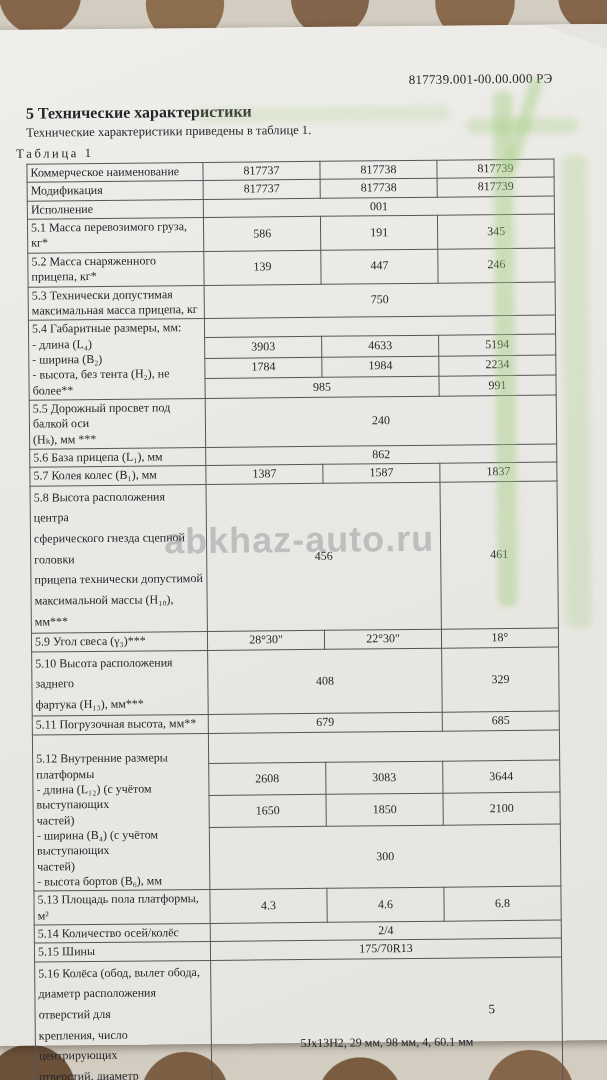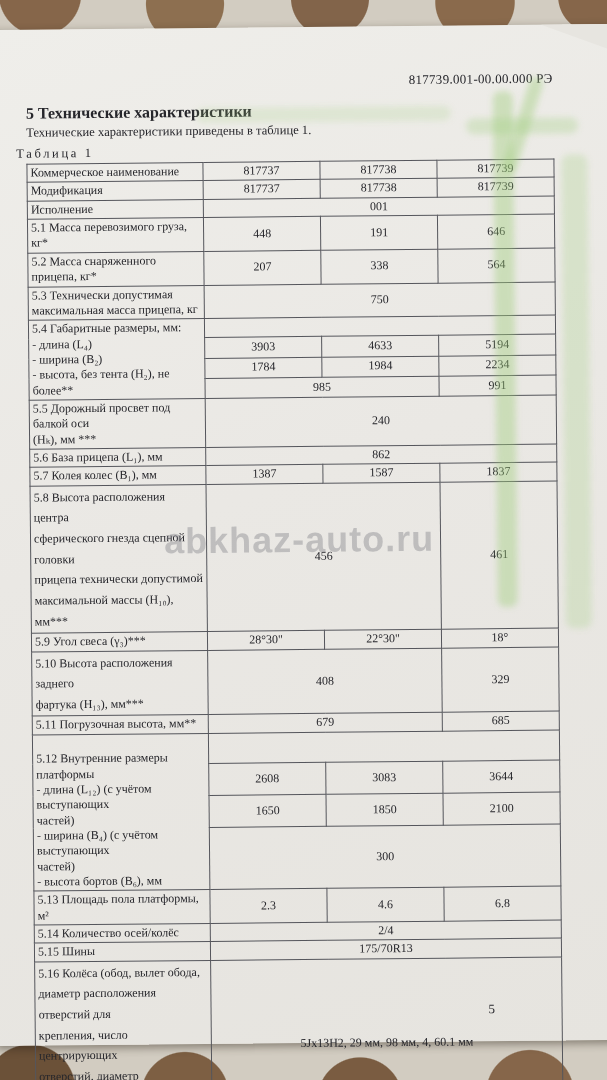--- a/index.html
+++ b/index.html
@@ -108,29 +108,29 @@
             <td class="val">817737</td>
             <td class="val">817738</td>
             <td class="val">817739</td>
           </tr>
           <tr>
             <td class="lbl">Исполнение</td>
             <td colspan="3" class="val">001</td>
           </tr>
           <tr>
             <td class="lbl">5.1 Масса перевозимого груза, кг*</td>
-            <td class="val">448</td>
+            <td class="val">586</td>
             <td class="val">191</td>
-            <td class="val">646</td>
+            <td class="val">345</td>
           </tr>
           <tr>
             <td class="lbl">5.2 Масса снаряженного прицепа, кг*</td>
-            <td class="val">207</td>
-            <td class="val">338</td>
-            <td class="val">564</td>
+            <td class="val">139</td>
+            <td class="val">447</td>
+            <td class="val">246</td>
           </tr>
           <tr>
             <td class="lbl">5.3 Технически допустимая
 максимальная масса  прицепа, кг</td>
             <td colspan="3" class="val">750</td>
           </tr>
           <tr style="height: 17px;">
             <td rowspan="4" class="lbl">5.4 Габаритные размеры, мм:
 - длина (L₄)
 - ширина (B₂)
@@ -209,21 +209,21 @@
           <tr style="height: 32px;">
             <td class="val">1650</td>
             <td class="val">1850</td>
             <td class="val">2100</td>
           </tr>
           <tr>
             <td colspan="3" class="val">300</td>
           </tr>
           <tr>
             <td class="lbl">5.13 Площадь пола платформы, м²</td>
-            <td class="val">2.3</td>
+            <td class="val">4.3</td>
             <td class="val">4.6</td>
             <td class="val">6.8</td>
           </tr>
           <tr>
             <td class="lbl">5.14 Количество осей/колёс</td>
             <td colspan="3" class="val">2/4</td>
           </tr>
           <tr>
             <td class="lbl">5.15 Шины</td>
             <td colspan="3" class="val">175/70R13</td>

